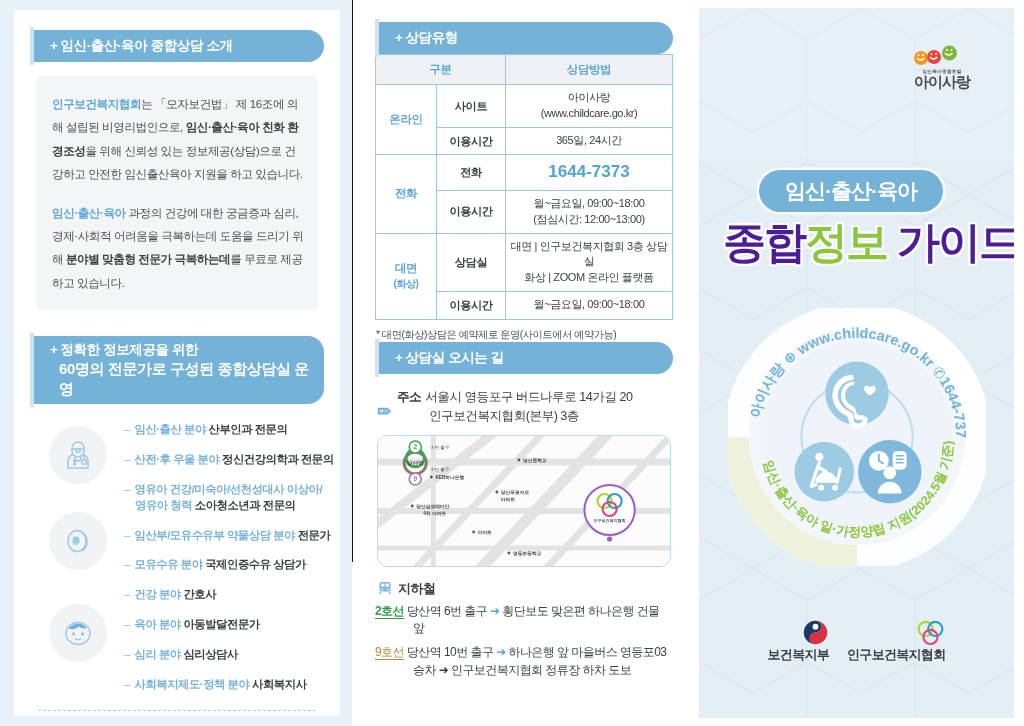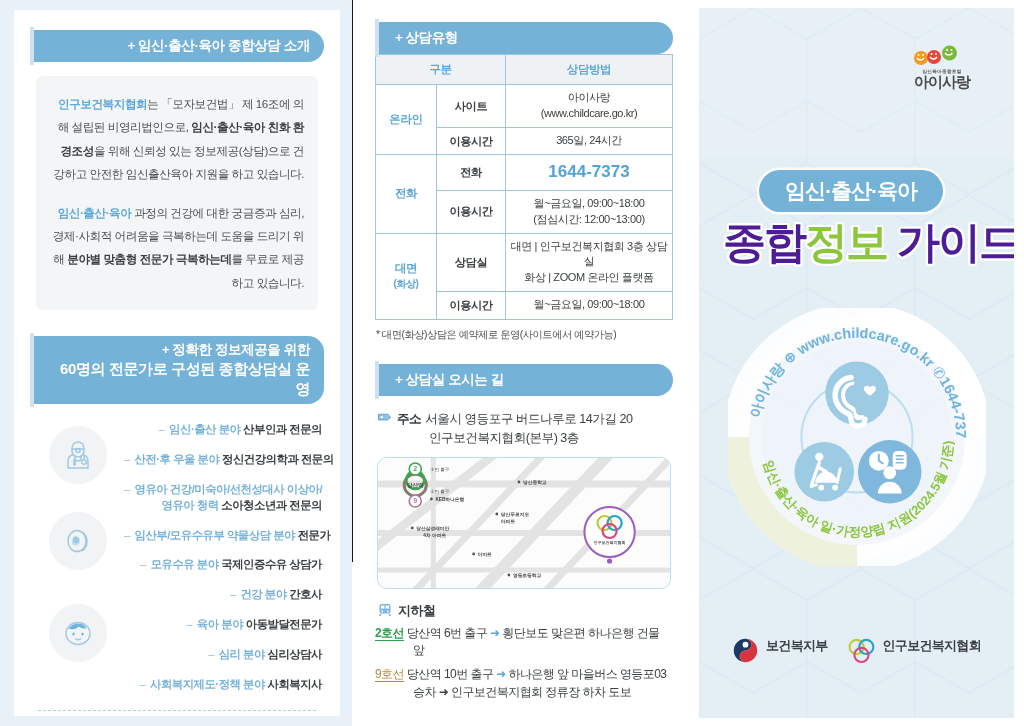--- a/index.html
+++ b/index.html
@@ -21,21 +21,20 @@
     box-sizing:border-box;
     padding:10px 12px 10px 14px;
     position:relative;
   }
   .panel-left-inner{
     background:#ffffff;
     width:100%;height:100%;
     box-sizing:border-box;
     padding:20px 16px 10px 16px;
     position:relative;
-    text-align:right;
   }
 
   
   .panel-mid{
     width:339px;height:562px;
     background:#ffffff;
     box-sizing:border-box;
     padding:22px 18px 10px 22px;
     position:relative;
     border-left:1px solid #0f172a;
@@ -169,29 +168,29 @@
   }
   .tbl .cat small{display:block;font-size:10px;font-weight:bold;}
   .tbl-note{
     margin:8px 0 0 1px;
     font-size:10.3px;
     color:#4b4f52;
     letter-spacing:-0.5px;
   }
 
   
-  .dir-block{margin-top:22px;}
+  .dir-block{}
   .addr{
     margin:14px 0 0 2px;
     font-size:12.6px;
     color:#3c4043;
     line-height:1.5;
     letter-spacing:-0.5px;
     display:flex;
-    align-items:flex-start;
+    align-items:flex-end;
   }
   .addr .pin{margin-right:5px;flex:none;margin-top:1px;}
   .addr b{font-weight:bold;margin-right:4px;}
   .addr .l2{display:block;padding-left:32px;}
 
   .map{
     margin:9px 2px 0 2px;
     height:130px;
     border:1.5px solid #bcdcf0;
     border-radius:10px;
@@ -256,21 +255,21 @@
     position:absolute;left:50%;top:300px;
     transform:translateX(-50%);
     width:258px;height:258px;
   }
 
   .bottom-logos{
     position:absolute;left:0;right:0;bottom:54px;
     display:flex;align-items:center;justify-content:center;
     gap:18px;
   }
-  .blogo{display:flex;align-items:flex-start;gap:7px;}
+  .blogo{display:flex;align-items:flex-end;flex-direction:column;}
   .blogo .txt{font-size:13px;font-weight:bold;color:#3c4043;letter-spacing:-0.7px;}
 </style>
 </head>
 <body>
 
 <div class="brochure">
 
   <div class="panel-left">
     <div class="panel-left-inner">
 

